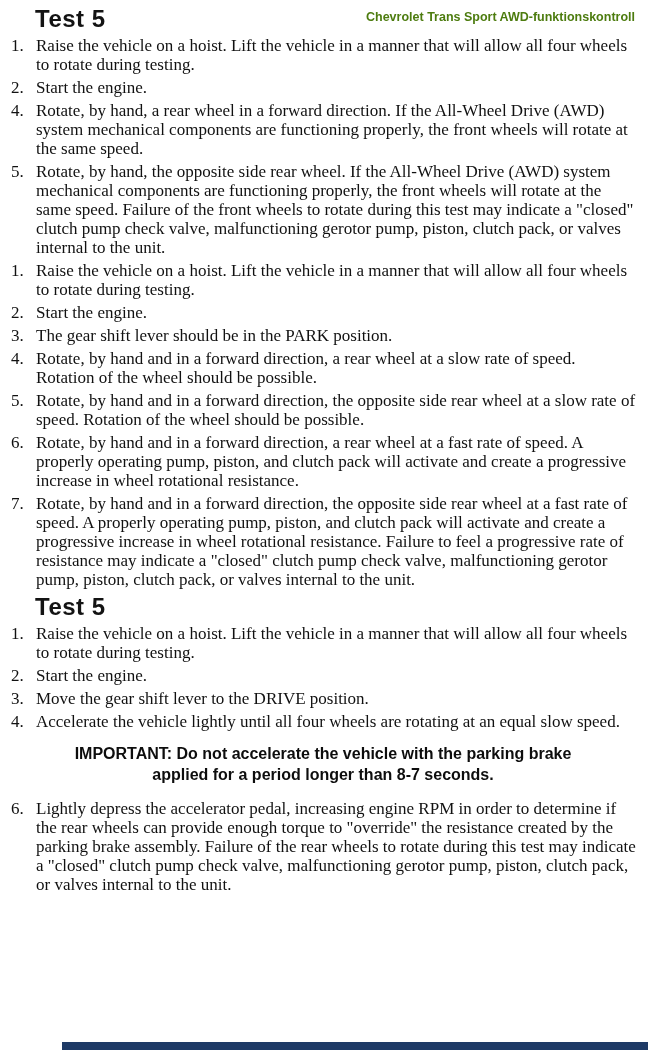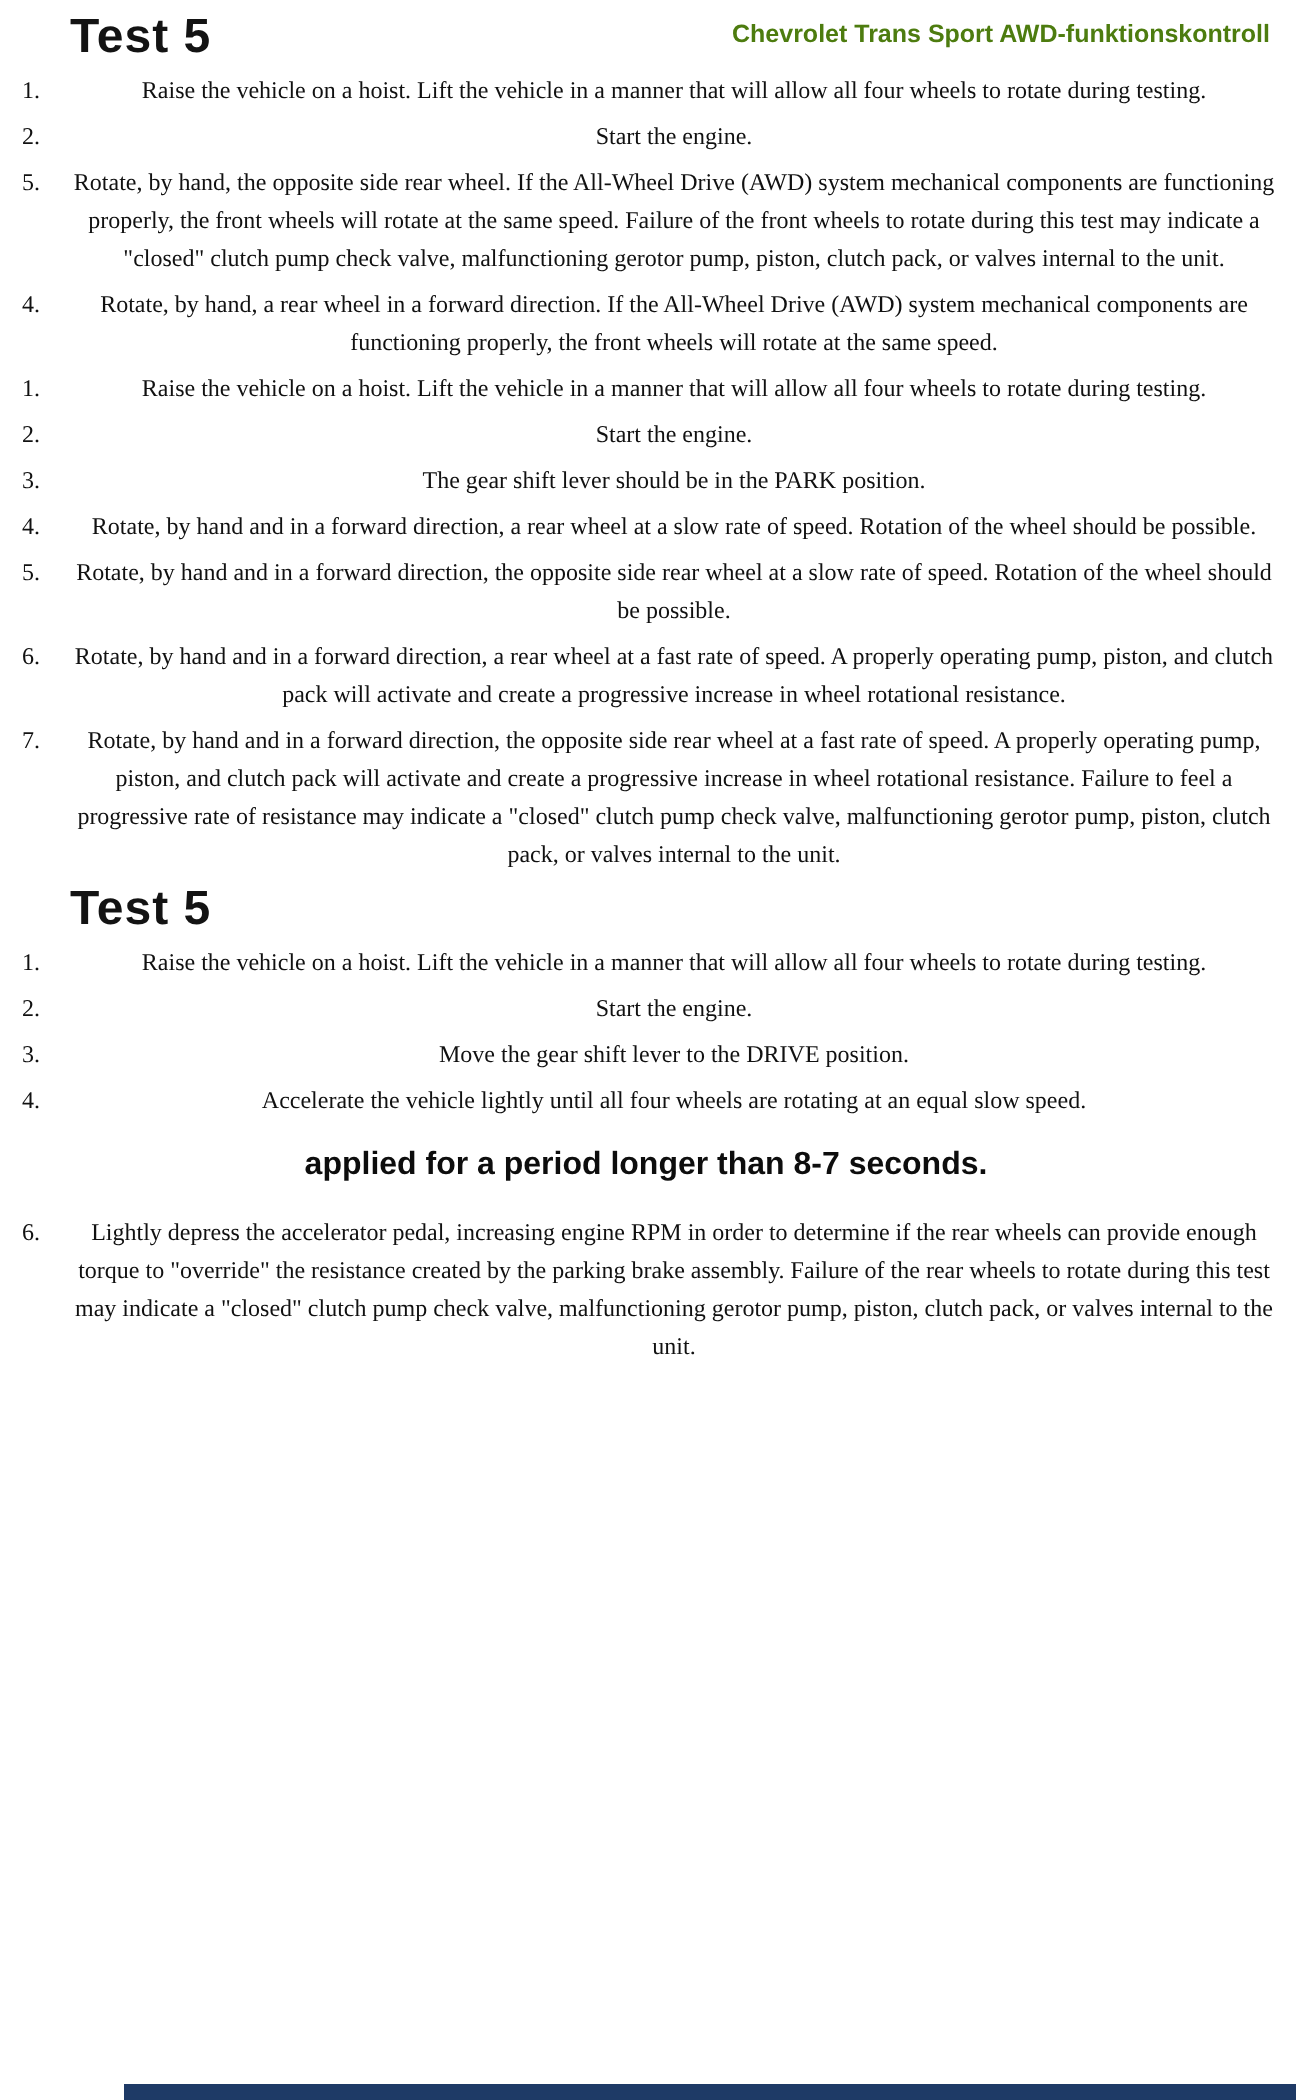--- a/index.html
+++ b/index.html
@@ -36,23 +36,23 @@
     letter-spacing: 0.5px;
   }
   ol.steps {
     list-style: none;
     margin: 0; padding: 0;
   }
   ol.steps li {
     position: relative;
     padding-left: 28px;
     margin: 0 0 4px 0;
-    font-size: 12px;
+    font-size: 17px;
     line-height: 19px;
-    text-align: center;
+    text-align: left;
   }
   ol.steps li::before {
     content: attr(data-num) ".";
     position: absolute;
     left: 3px; top: 0;
   }
   
   .sec-test3 ol.steps-a li:nth-child(5) {
     margin-top: 10px;
     padding-left: 34px;
@@ -79,22 +79,22 @@
 
 <div class="page">
 
   <div class="doc-title">Chevrolet Trans Sport AWD-funktionskontroll</div>
 
   <section class="sec-test1">
     <h2 class="section-heading">Test 5</h2>
     <ol class="steps">
         <li data-num="1">Raise the vehicle on a hoist. Lift the vehicle in a manner that will allow all four wheels to rotate during testing.</li>
         <li data-num="2">Start the engine.</li>
+        <li data-num="4">Rotate, by hand, a rear wheel in a forward direction. If the All-Wheel Drive (AWD) system mechanical components are functioning properly, the front wheels will rotate at the same speed.</li>
         <li data-num="5">Rotate, by hand, the opposite side rear wheel. If the All-Wheel Drive (AWD) system mechanical components are functioning properly, the front wheels will rotate at the same speed. Failure of the front wheels to rotate during this test may indicate a "closed" clutch pump check valve, malfunctioning gerotor pump, piston, clutch pack, or valves internal to the unit.</li>
-        <li data-num="4">Rotate, by hand, a rear wheel in a forward direction. If the All-Wheel Drive (AWD) system mechanical components are functioning properly, the front wheels will rotate at the same speed.</li>
       </ol>
   </section>
 
   <section class="sec-test2">
     <ol class="steps">
         <li data-num="1">Raise the vehicle on a hoist. Lift the vehicle in a manner that will allow all four wheels to rotate during testing.</li>
         <li data-num="2">Start the engine.</li>
         <li data-num="3">The gear shift lever should be in the PARK position.</li>
         <li data-num="4">Rotate, by hand and in a forward direction, a rear wheel at a slow rate of speed. Rotation of the wheel should be possible.</li>
         <li data-num="5">Rotate, by hand and in a forward direction, the opposite side rear wheel at a slow rate of speed. Rotation of the wheel should be possible.</li>
@@ -106,20 +106,21 @@
   <section class="sec-test3">
     <h2 class="section-heading">Test 5</h2>
     <ol class="steps steps-a">
         <li data-num="1">Raise the vehicle on a hoist. Lift the vehicle in a manner that will allow all four wheels to rotate during testing.</li>
         <li data-num="2">Start the engine.</li>
         <li data-num="3">Move the gear shift lever to the DRIVE position.</li>
         <li data-num="4">Accelerate the vehicle lightly until all four wheels are rotating at an equal slow speed.</li>
       </ol>
 
     <div class="important-note">
+      <div>IMPORTANT: Do not accelerate the vehicle with the parking brake</div>
       <div>applied for a period longer than 8-7 seconds.</div>
     </div>
 
     <ol class="steps steps-b">
         <li data-num="6">Lightly depress the accelerator pedal, increasing engine RPM in order to determine if the rear wheels can provide enough torque to "override" the resistance created by the parking brake assembly. Failure of the rear wheels to rotate during this test may indicate a "closed" clutch pump check valve, malfunctioning gerotor pump, piston, clutch pack, or valves internal to the unit.</li>
       </ol>
   </section>
 
 </div>
 

